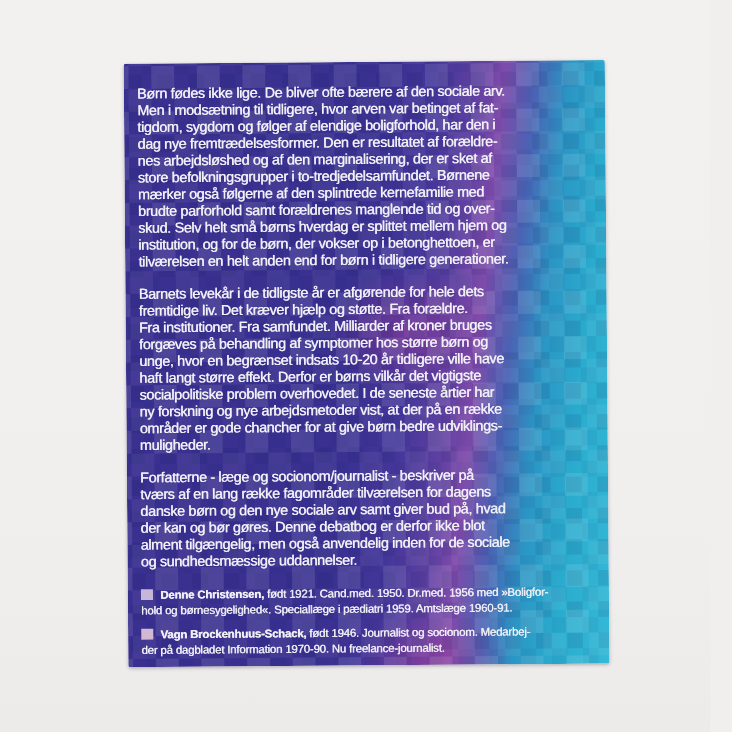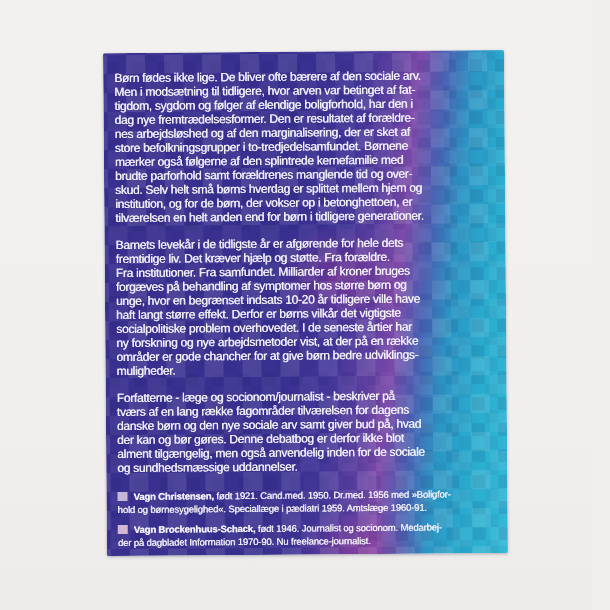--- a/index.html
+++ b/index.html
@@ -95,18 +95,18 @@
 socialpolitiske problem overhovedet. I de seneste årtier har
 ny forskning og nye arbejdsmetoder vist, at der på en række
 områder er gode chancher for at give børn bedre udviklings-
 muligheder.</p>
     <p class="body last">Forfatterne - læge og socionom/journalist - beskriver på
 tværs af en lang række fagområder tilværelsen for dagens
 danske børn og den nye sociale arv samt giver bud på, hvad
 der kan og bør gøres. Denne debatbog er derfor ikke blot
 alment tilgængelig, men også anvendelig inden for de sociale
 og sundhedsmæssige uddannelser.</p>
-    <p class="author"><span class="bullet b1"></span><span class="name">Vagn Christensen,</span><span> født 1921. Cand.med. 1950. Dr.med. 1956 med »Boligfor-
+    <p class="author"><span class="bullet b1"></span><span class="name">Denne Christensen,</span><span> født 1921. Cand.med. 1950. Dr.med. 1956 med »Boligfor-
 hold og børnesygelighed«. Speciallæge i pædiatri 1959. Amtslæge 1960-91.</span></p>
     <p class="author"><span class="bullet b2"></span><span class="name">Vagn Brockenhuus-Schack,</span><span> født 1946. Journalist og socionom. Medarbej-
 der på dagbladet Information 1970-90. Nu freelance-journalist.</span></p>
   </div>
 </div>
 
 </body></html>

